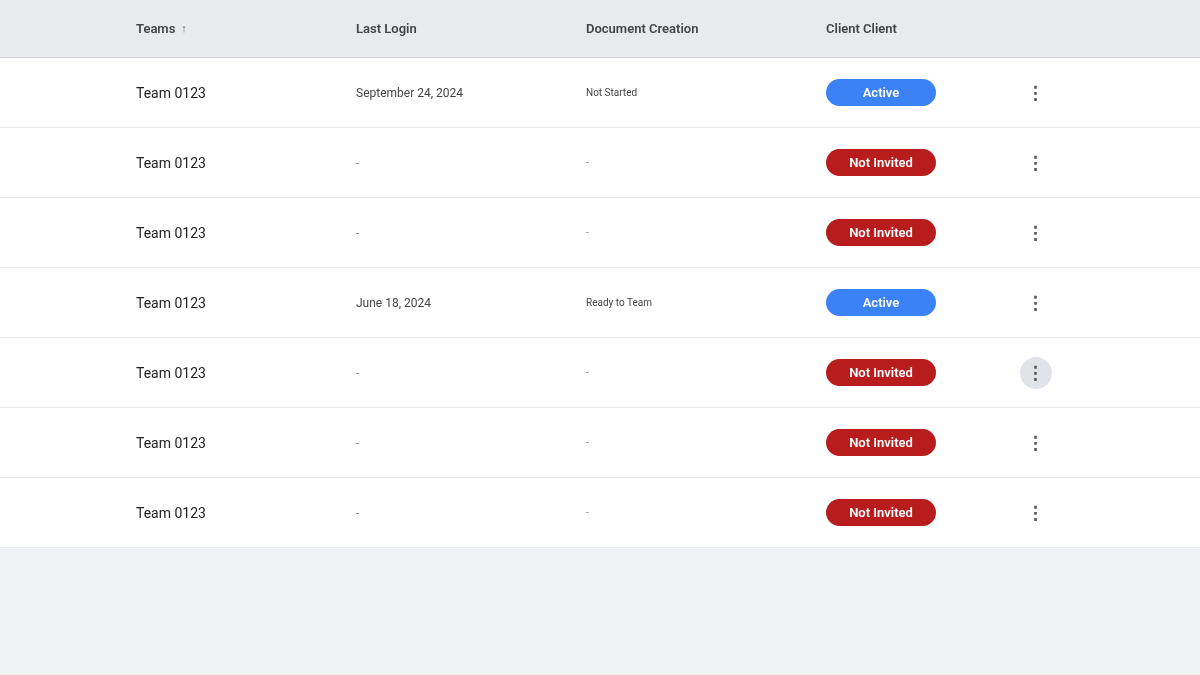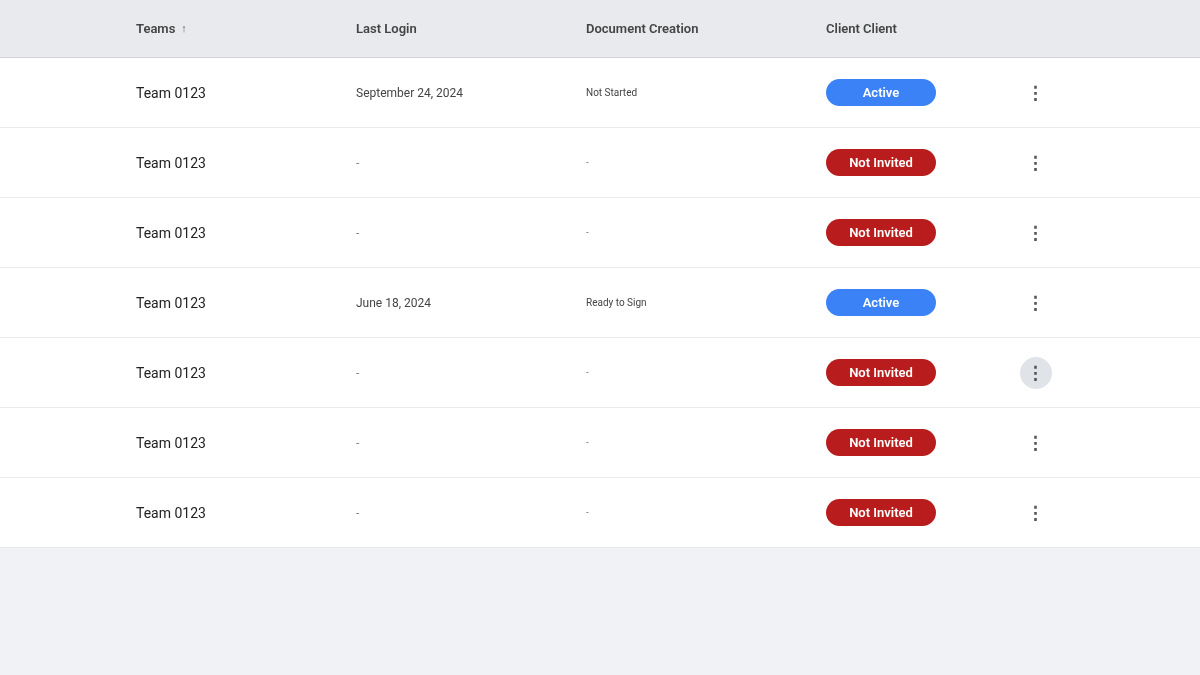--- a/index.html
+++ b/index.html
@@ -203,21 +203,21 @@
           <span class="badge badge-not-invited">Not Invited</span>
         </div>
         <div class="cell cell-actions">
           <button class="more-button">⋮</button>
         </div>
       </div>
       <div class="table-row">
         <div class="cell"></div>
         <div class="cell cell-team">Team 0123</div>
         <div class="cell cell-date">June 18, 2024</div>
-        <div class="cell cell-doc">Ready to Sign</div>
+        <div class="cell cell-doc">Ready to Team</div>
         <div class="cell cell-status">
           <span class="badge badge-active">Active</span>
         </div>
         <div class="cell cell-actions">
           <button class="more-button">⋮</button>
         </div>
       </div>
       <div class="table-row cursor-row">
         <div class="cell"></div>
         <div class="cell cell-team">Team 0123</div>

